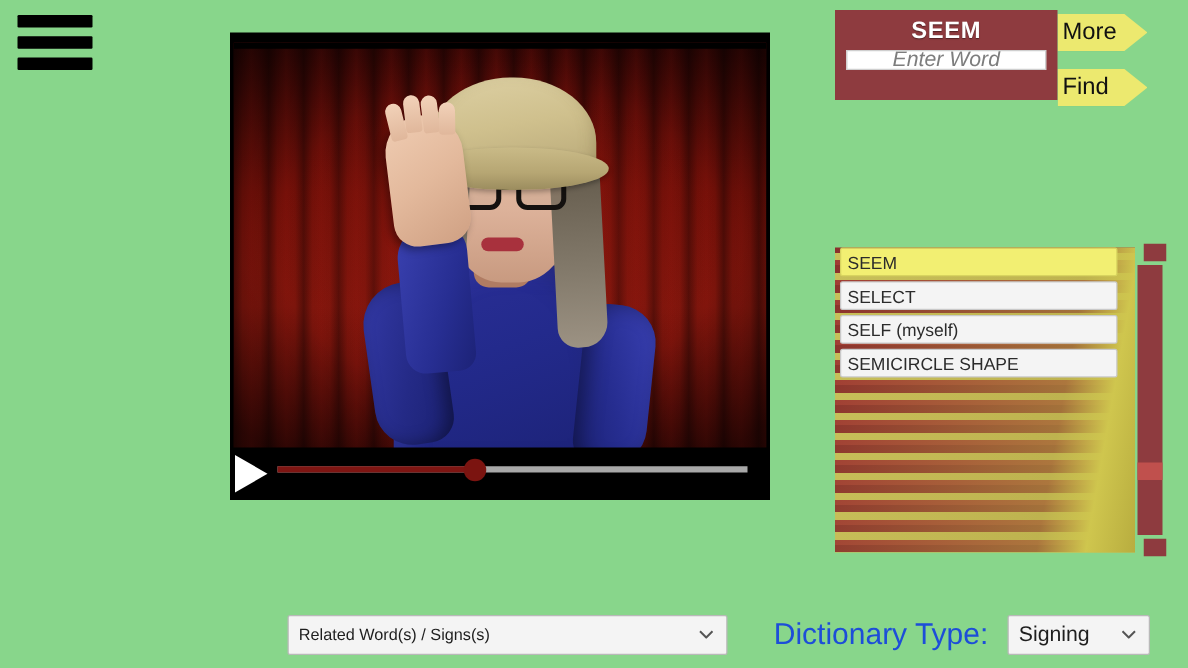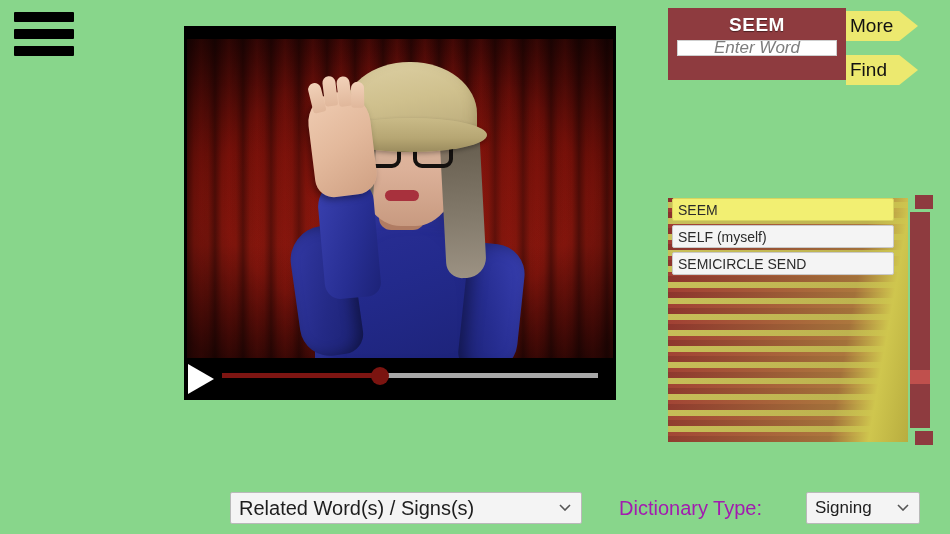--- a/index.html
+++ b/index.html
@@ -436,41 +436,41 @@
     position: absolute;
     left: 230px;
     top: 492px;
     width: 352px;
     height: 32px;
     background: #f4f4f4;
     border: 1px solid #b9b9b9;
     border-radius: 2px;
     box-sizing: border-box;
     font-family: "Liberation Sans", sans-serif;
-    font-size: 20px;
+    font-size: 13px;
     color: #1e1e1e;
     padding-left: 8px;
     line-height: 30px;
     cursor: pointer;
   }
   #related-select .chev,
   #dict-select .chev {
     position: absolute;
     right: 10px;
     top: 50%;
     margin-top: -4px;
     width: 12px; height: 7px;
     color: #555;
   }
   #dict-label {
     position: absolute;
     left: 619px;
     top: 494px;
-    font-size: 20px;
-    color: #a21caf;
+    font-size: 24px;
+    color: #1d4ed8;
     line-height: 28px;
   }
   #dict-select {
     position: absolute;
     left: 806px;
     top: 492px;
     width: 114px;
     height: 32px;
     background: #f4f4f4;
     border: 1px solid #b9b9b9;
@@ -543,22 +543,23 @@
   <input id="search-input" type="text" placeholder="Enter Word" style="">
 </div>
 
 <div class="arrow-btn" id="more-button">More</div>
 <div class="arrow-btn" id="find-button">Find</div>
 
 <div id="word-list-wrap">
   <div id="word-list-bg"></div>
   <div id="word-list">
       <div class="word-item highlight">SEEM</div>
+      <div class="word-item">SELECT</div>
       <div class="word-item">SELF (myself)</div>
-      <div class="word-item">SEMICIRCLE SEND</div>
+      <div class="word-item">SEMICIRCLE SHAPE</div>
     </div>
 
   <div id="list-scrollbar">
     <div id="sb-up"></div>
     <div id="sb-track">
       <div id="sb-thumb"></div>
     </div>
     <div id="sb-down"></div>
   </div>
 </div>

